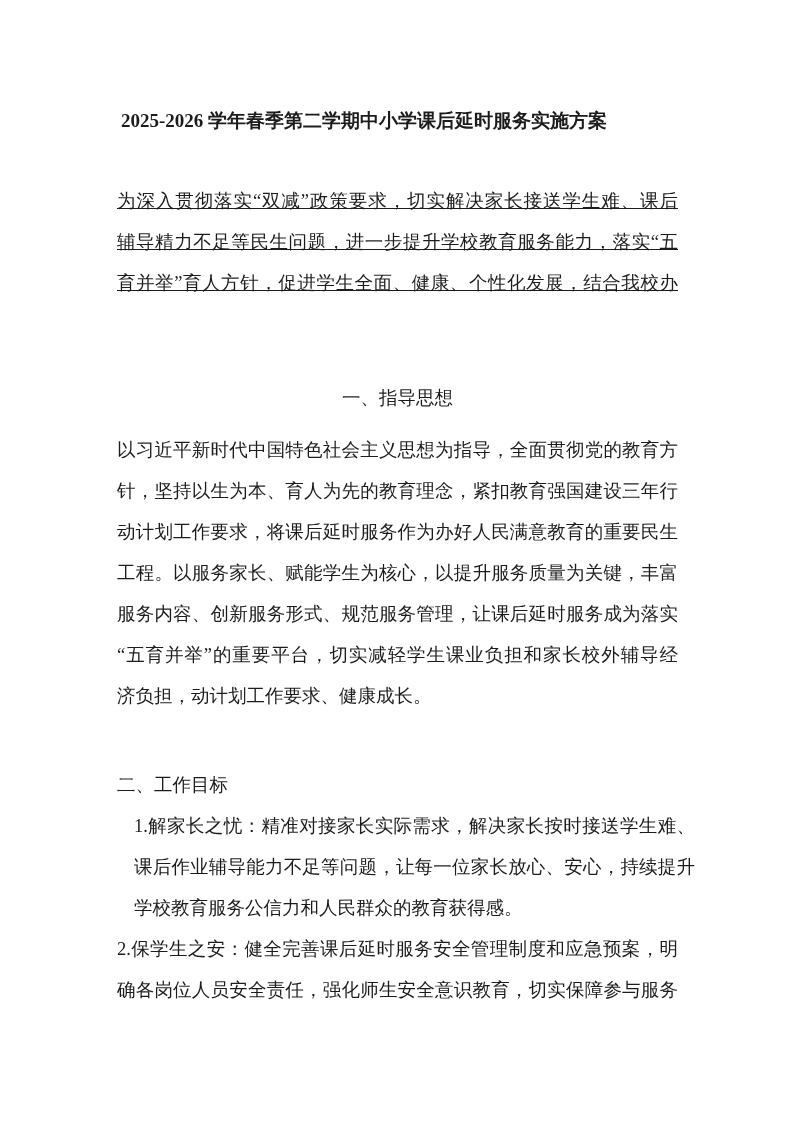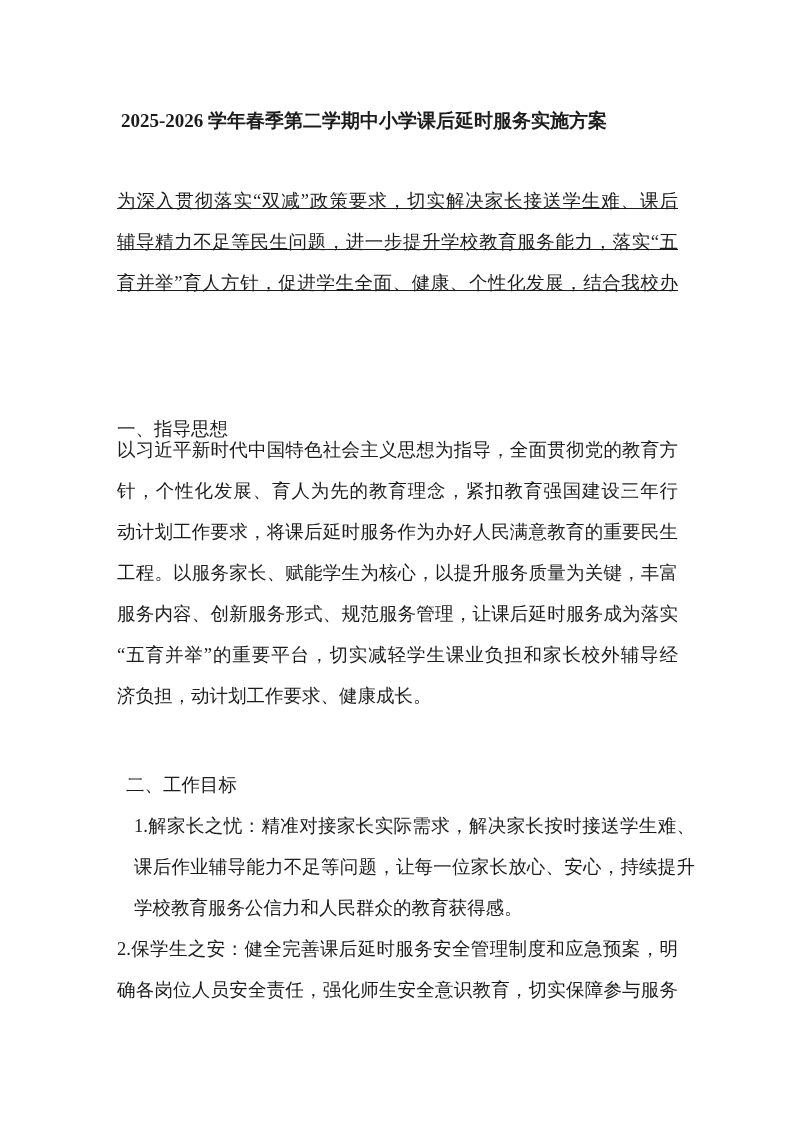--- a/index.html
+++ b/index.html
@@ -33,44 +33,44 @@
     text-align-last: justify;
     text-justify: inter-character;
   }
   .doc-title {
     top: 100px;
     padding-left: 4px;
     font-weight: 600;
     font-size: 19px;
   }
   .para-1 { top: 181px; text-decoration: underline; }
-  .head-1 { top: 409px; }
+  .head-1 { top: 378px; text-align: center; }
   .para-2 { top: 430px; }
-  .head-2 { top: 765px; margin-left: 9px; }
+  .head-2 { top: 765px; }
   .para-3 { top: 806px; margin-left: 17px; }
   .para-4 { top: 929px; }
 </style>
 </head>
 <body>
 
 <div class="page">
 
   <div class="block doc-title">2025-2026 学年春季第二学期中小学课后延时服务实施方案</div>
 
   <div class="block para-1">
     <div class="ln fill">为深入贯彻落实“双减”政策要求，切实解决家长接送学生难、课后</div>
     <div class="ln fill">辅导精力不足等民生问题，进一步提升学校教育服务能力，落实“五</div>
     <div class="ln fill">育并举”育人方针，促进学生全面、健康、个性化发展，结合我校办</div>
   </div>
 
   <div class="block head-1">一、指导思想</div>
 
   <div class="block para-2">
     <div class="ln fill">以习近平新时代中国特色社会主义思想为指导，全面贯彻党的教育方</div>
-    <div class="ln fill">针，个性化发展、育人为先的教育理念，紧扣教育强国建设三年行</div>
+    <div class="ln fill">针，坚持以生为本、育人为先的教育理念，紧扣教育强国建设三年行</div>
     <div class="ln fill">动计划工作要求，将课后延时服务作为办好人民满意教育的重要民生</div>
     <div class="ln fill">工程。以服务家长、赋能学生为核心，以提升服务质量为关键，丰富</div>
     <div class="ln fill">服务内容、创新服务形式、规范服务管理，让课后延时服务成为落实</div>
     <div class="ln fill">“五育并举”的重要平台，切实减轻学生课业负担和家长校外辅导经</div>
     <div class="ln">济负担，动计划工作要求、健康成长。</div>
   </div>
 
   <div class="block head-2">二、工作目标</div>
 
   <div class="block para-3">

